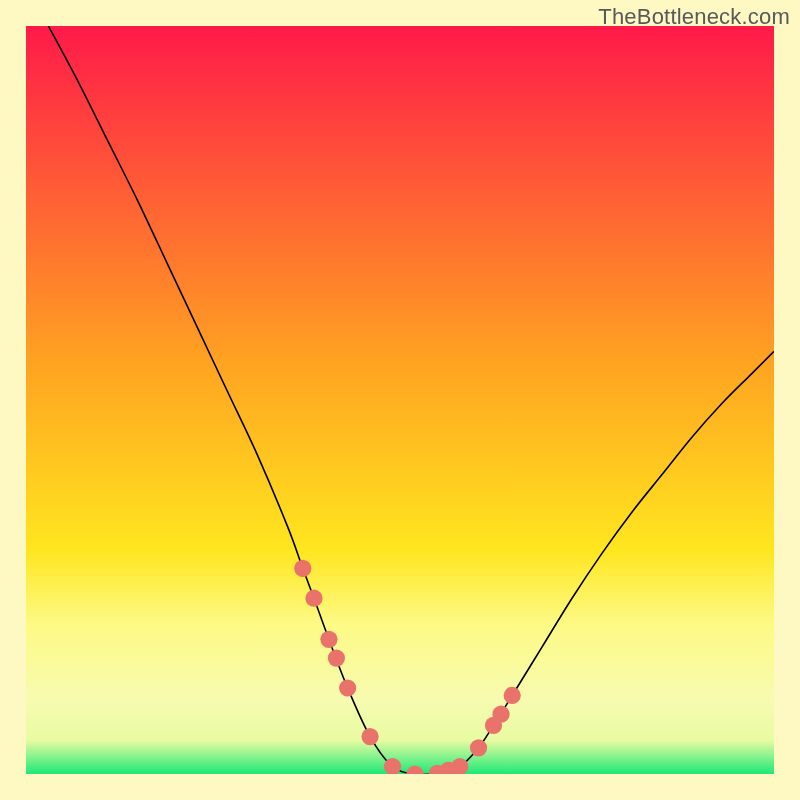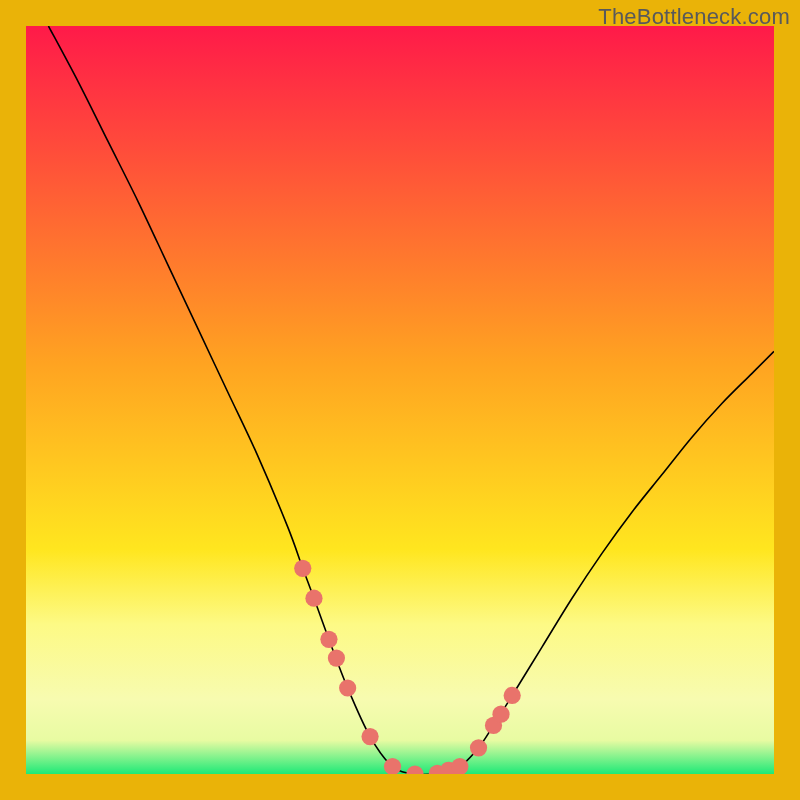--- a/index.html
+++ b/index.html
@@ -1,20 +1,20 @@
 <!DOCTYPE html>
 <html><head>
 <meta charset="utf-8">
 <style>
   * { margin: 0; padding: 0; box-sizing: border-box; }
   html, body { width: 800px; height: 800px; overflow: hidden; background: #fff; }
   .frame {
     width: 800px;
     height: 800px;
-    background: #eab308;
+    background: #fef9c3;
     position: relative;
   }
   .plot {
     position: absolute;
     left: 26px;
     top: 26px;
     width: 748px;
     height: 748px;
   }
   .watermark {

